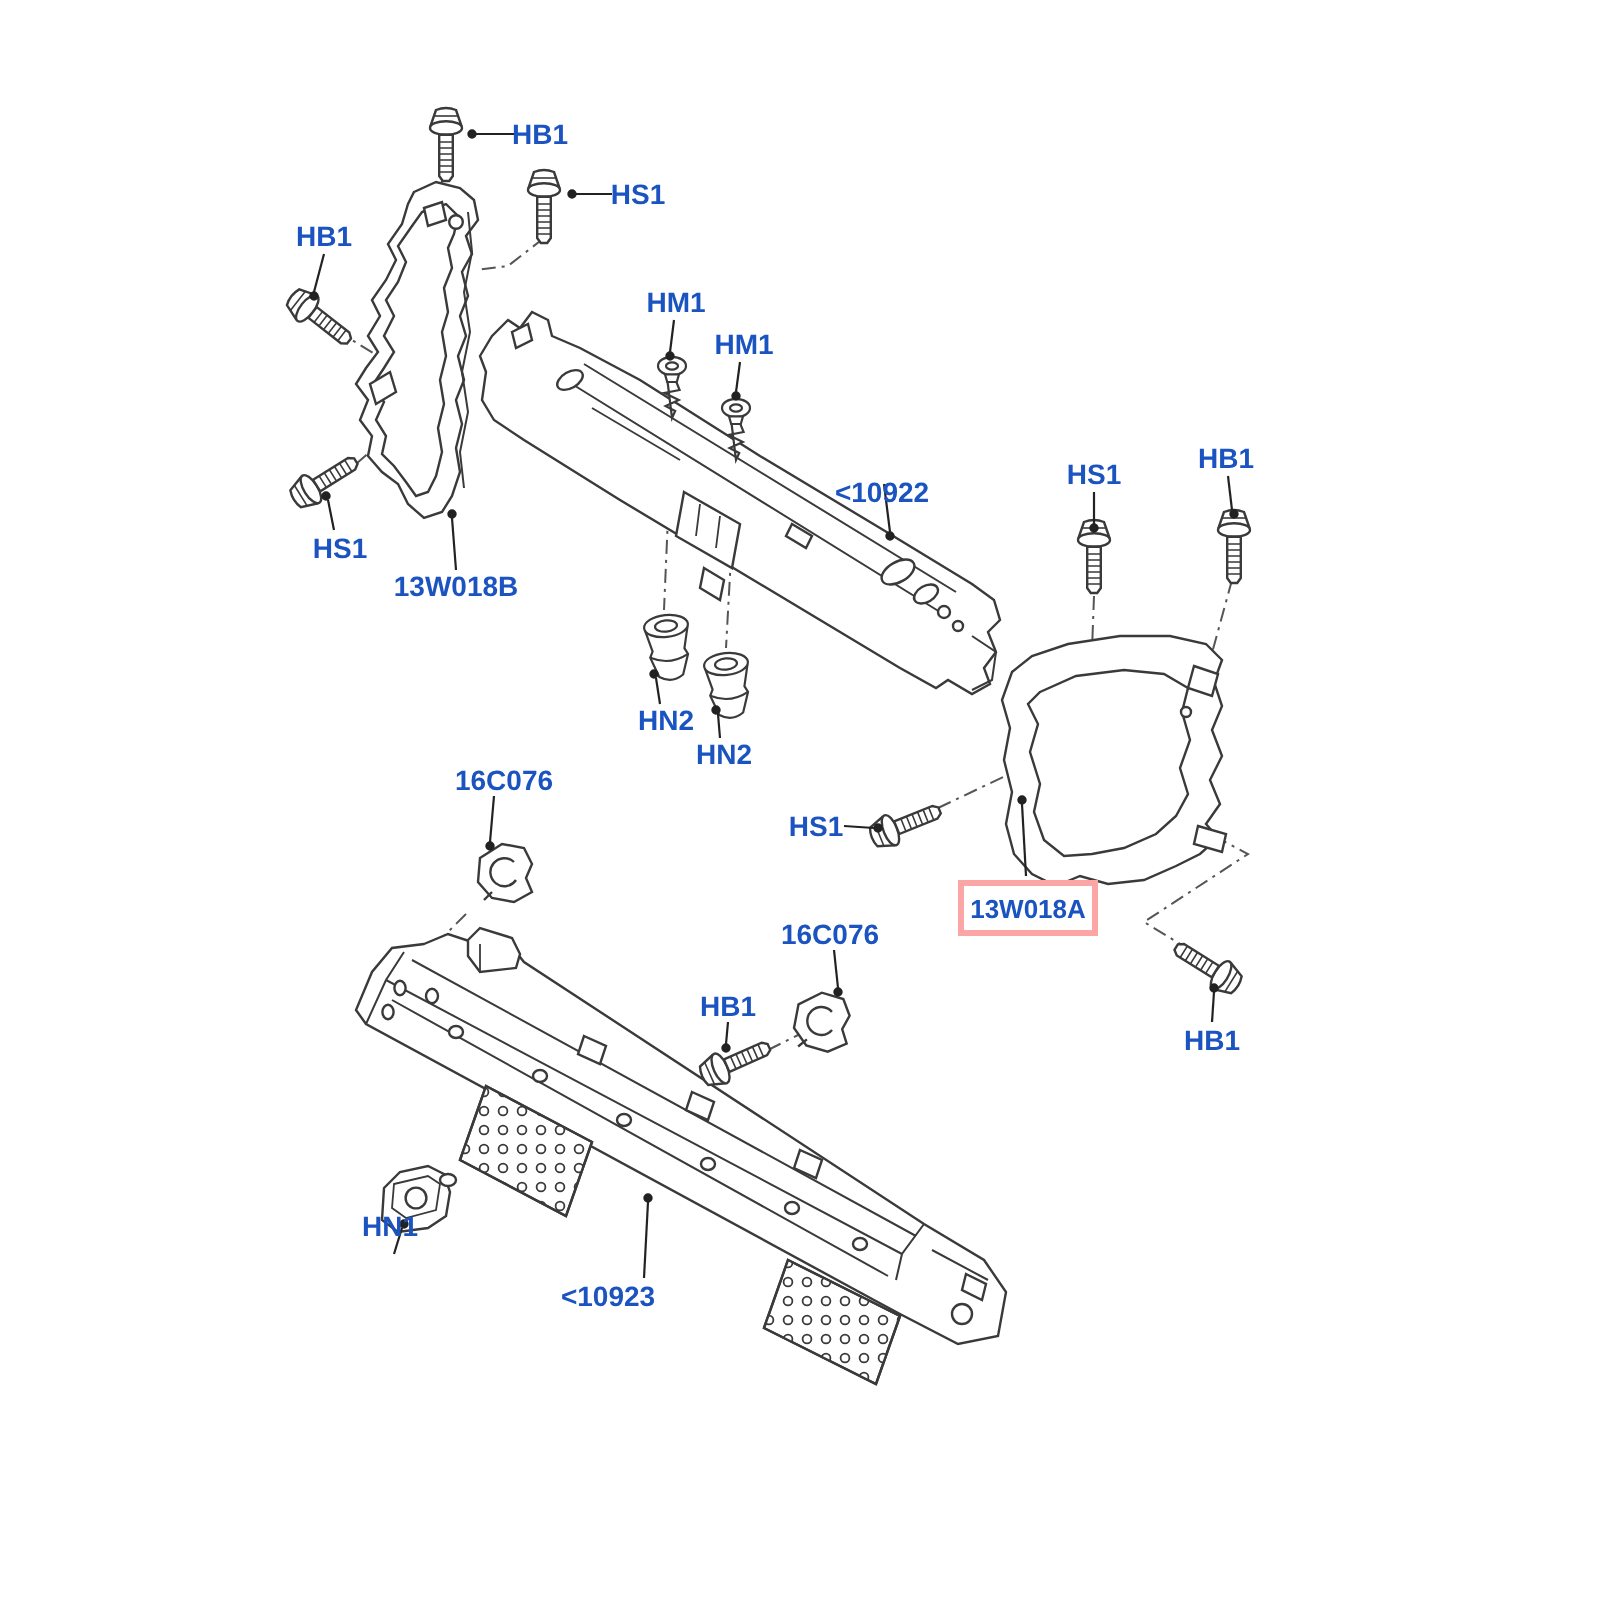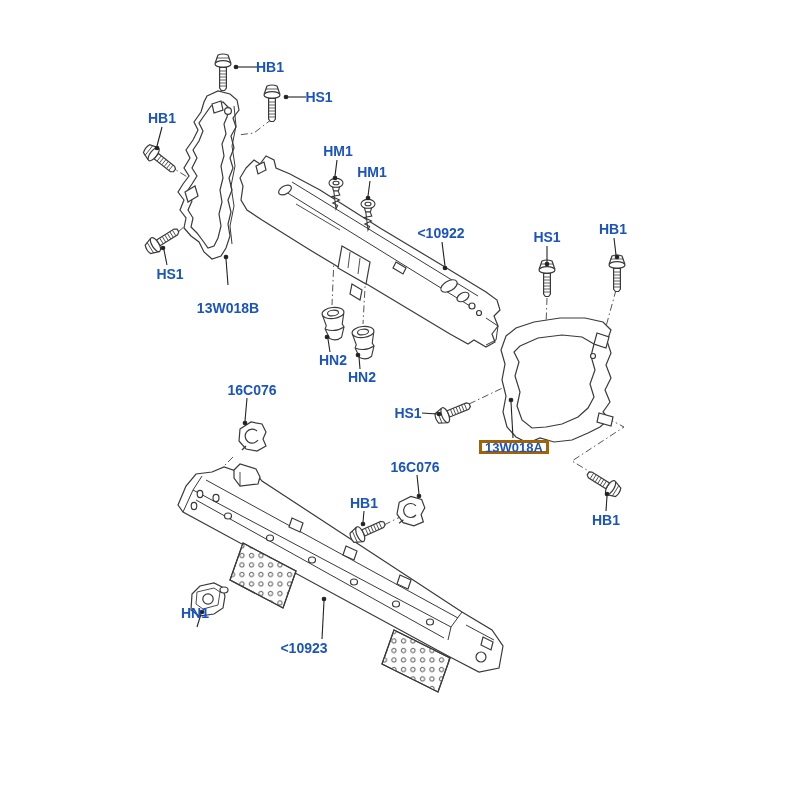--- a/index.html
+++ b/index.html
@@ -1,21 +1,21 @@
 <!DOCTYPE html>
 <html><head>
 <meta charset="utf-8">
 <style>
   html,body{margin:0;padding:0;background:#fff;}
   #stage{position:relative;width:800px;height:800px;background:#ffffff;overflow:hidden;
          font-family:"Liberation Sans",sans-serif;}
   #stage svg{position:absolute;left:0;top:0;}
   .co{position:absolute;transform:translate(-50%,-50%);font-weight:bold;font-size:14px;
       color:#1b53c0;white-space:nowrap;letter-spacing:0px;line-height:1;}
-  .hl{position:absolute;left:479px;top:440px;width:70px;height:14px;border:3px solid #a16207;
+  .hl{position:absolute;left:479px;top:440px;width:70px;height:28px;border:3px solid #fca5a5;
       box-sizing:border-box;display:flex;align-items:center;justify-content:center;background:#fff;}
   .hl .co{position:static;transform:none;font-size:13px;}
 </style>
 </head>
 <body>
 
 <div id="stage">
 
 <svg width="800" height="800" viewBox="0 0 800 800">
   <defs>
@@ -192,24 +192,24 @@
         <circle cx="202" cy="612" r="1.8"></circle>
     <path d="M322,639 L324,601" fill="none"></path>
         <circle cx="324" cy="599" r="1.8"></circle>
   </g>
 </svg>
 
 <div class="co" style="left:270px;top:67px">HB1</div>
 <div class="co" style="left:319px;top:97px">HS1</div>
 <div class="co" style="left:162px;top:118px">HB1</div>
 <div class="co" style="left:170px;top:274px">HS1</div>
-<div class="co" style="left:228px;top:308px">13W018B</div>
+<div class="co" style="left:228px;top:293px">13W018B</div>
 <div class="co" style="left:338px;top:151px">HM1</div>
 <div class="co" style="left:372px;top:172px">HM1</div>
-<div class="co" style="left:441px;top:233px">&lt;10922</div>
+<div class="co" style="left:441px;top:246px">&lt;10922</div>
 <div class="co" style="left:333px;top:360px">HN2</div>
 <div class="co" style="left:362px;top:377px">HN2</div>
 <div class="co" style="left:252px;top:390px">16C076</div>
 <div class="co" style="left:408px;top:413px">HS1</div>
 <div class="co" style="left:415px;top:467px">16C076</div>
 <div class="co" style="left:364px;top:503px">HB1</div>
 <div class="co" style="left:547px;top:237px">HS1</div>
 <div class="co" style="left:613px;top:229px">HB1</div>
 <div class="co" style="left:606px;top:520px">HB1</div>
 <div class="co" style="left:195px;top:613px">HN1</div>

